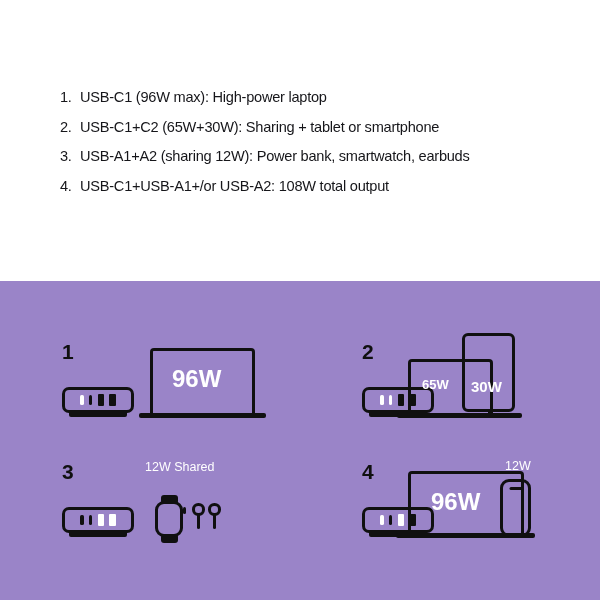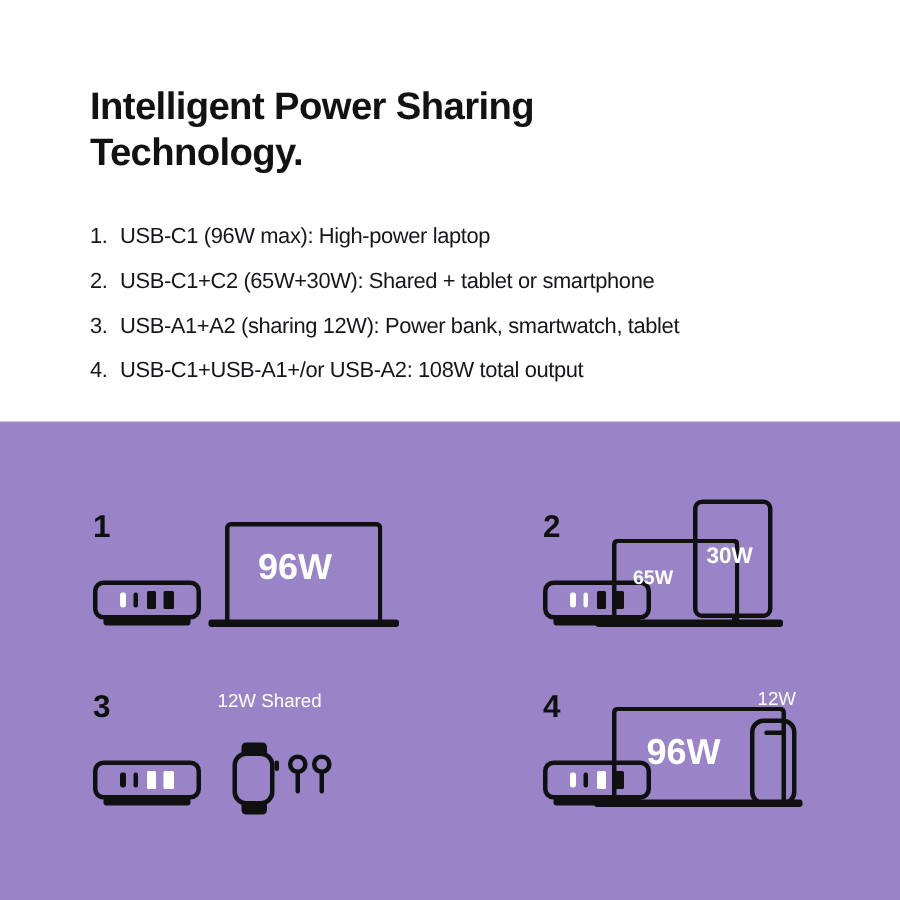--- a/index.html
+++ b/index.html
@@ -277,35 +277,33 @@
     line-height: 1;
     white-space: nowrap;
   }
 </style>
 </head>
 <body>
 
 <div class="page">
 
   <div class="top-section">
-    <h1 class="headline">Intelligent Power Sharing
-Technology.</h1>
 
     <ul class="spec-list">
       <li class="spec-item">
         <span class="spec-num">1.</span>
         <span class="spec-txt">USB-C1 (96W max): High-power laptop</span>
       </li>
       <li class="spec-item">
         <span class="spec-num">2.</span>
-        <span class="spec-txt">USB-C1+C2 (65W+30W): Shared + tablet or smartphone</span>
+        <span class="spec-txt">USB-C1+C2 (65W+30W): Sharing + tablet or smartphone</span>
       </li>
       <li class="spec-item">
         <span class="spec-num">3.</span>
-        <span class="spec-txt">USB-A1+A2 (sharing 12W): Power bank, smartwatch, tablet</span>
+        <span class="spec-txt">USB-A1+A2 (sharing 12W): Power bank, smartwatch, earbuds</span>
       </li>
       <li class="spec-item">
         <span class="spec-num">4.</span>
         <span class="spec-txt">USB-C1+USB-A1+/or USB-A2: 108W total output</span>
       </li>
     </ul>
   </div>
 
   <div class="panel">
 
@@ -343,21 +341,21 @@
       </div>
 
       <div class="laptop">
         <div class="laptop-screen" style="left:108px; top:30px; width:85px; height:56px;"></div>
         <div class="laptop-base" style="left:97px; top:84px; width:125px; height:4.6px;"></div>
         <div class="wattage" style="left:122px; top:49px; font-size:13px;">65W</div>
       </div>
 
       <div class="stand-stem" style="left:188px; top:81px; width:4.2px; height:8px;"></div>
       <div class="slab tablet" style="left:162px; top:4px; width:53px; height:79px;"></div>
-      <div class="wattage" style="left:171px; top:34px; font-size:15px;">30W</div>
+      <div class="wattage" style="left:171px; top:50px; font-size:15px;">30W</div>
     </div>
 
     <div class="cell cell-3">
       <div class="cell-num">3</div>
 
       <div class="charger">
         <div class="charger-body">
           <span class="port c"></span>
           <span class="port c"></span>
           <span class="port a on"></span>

